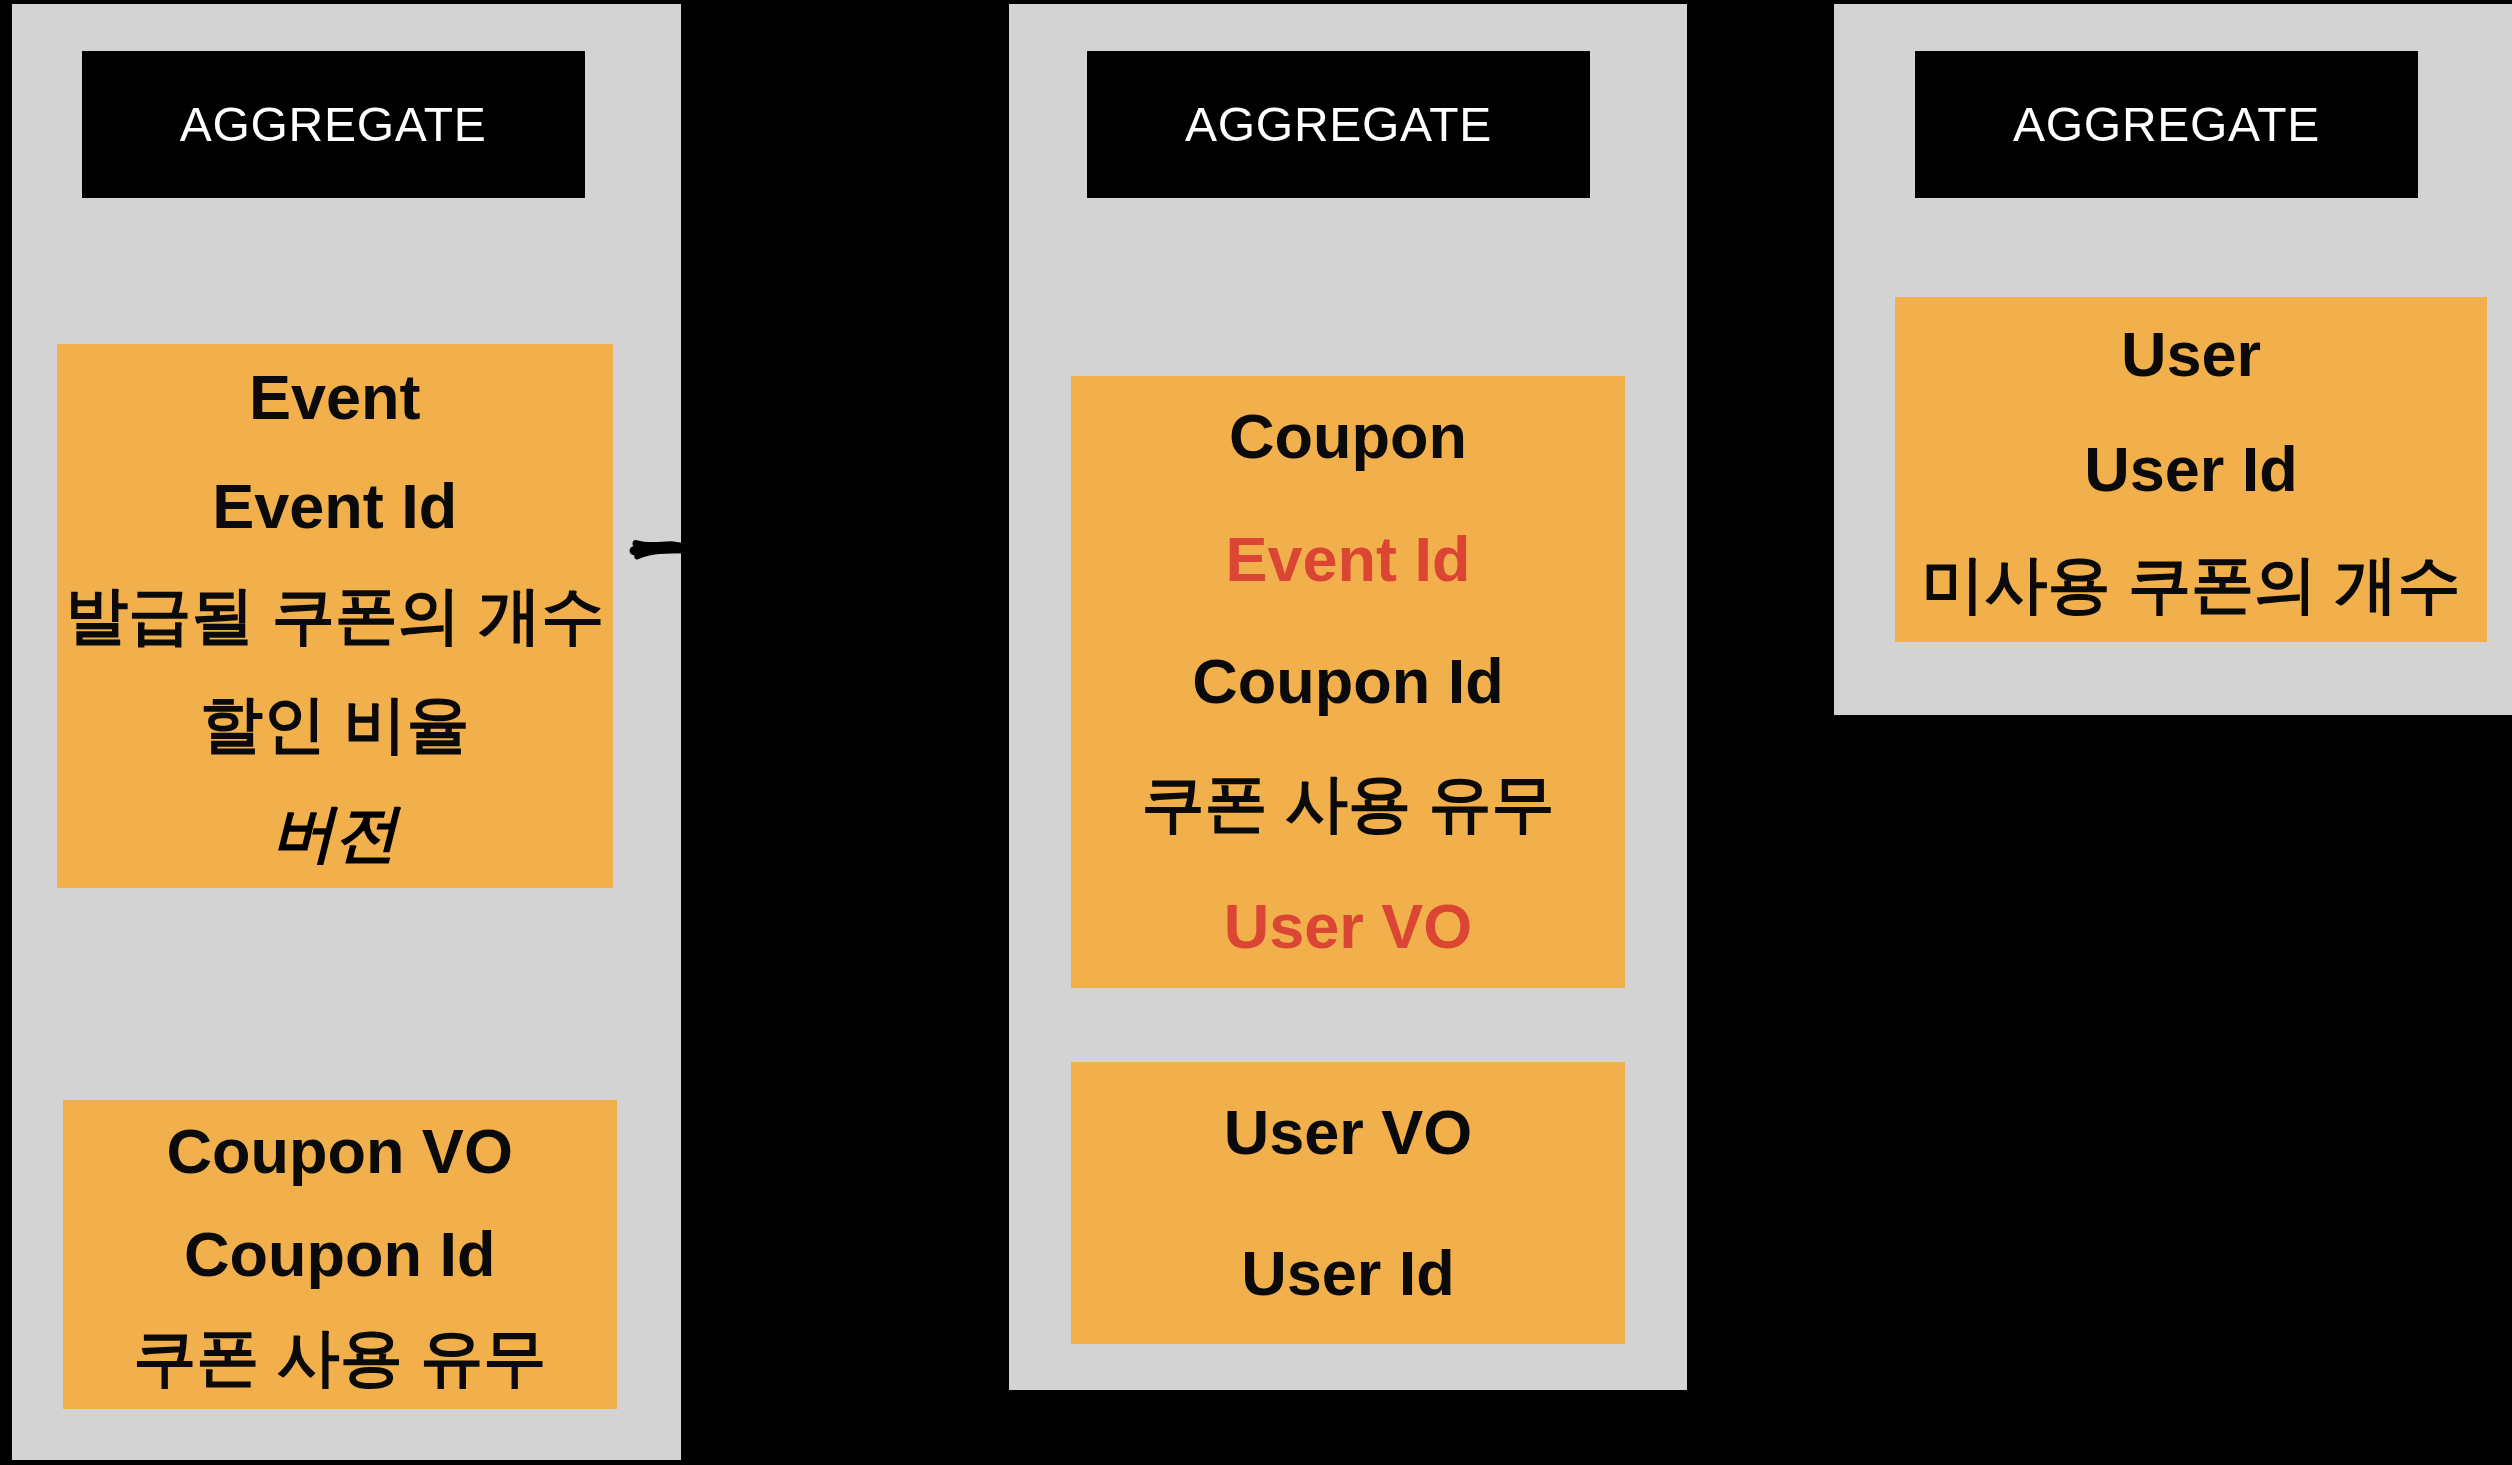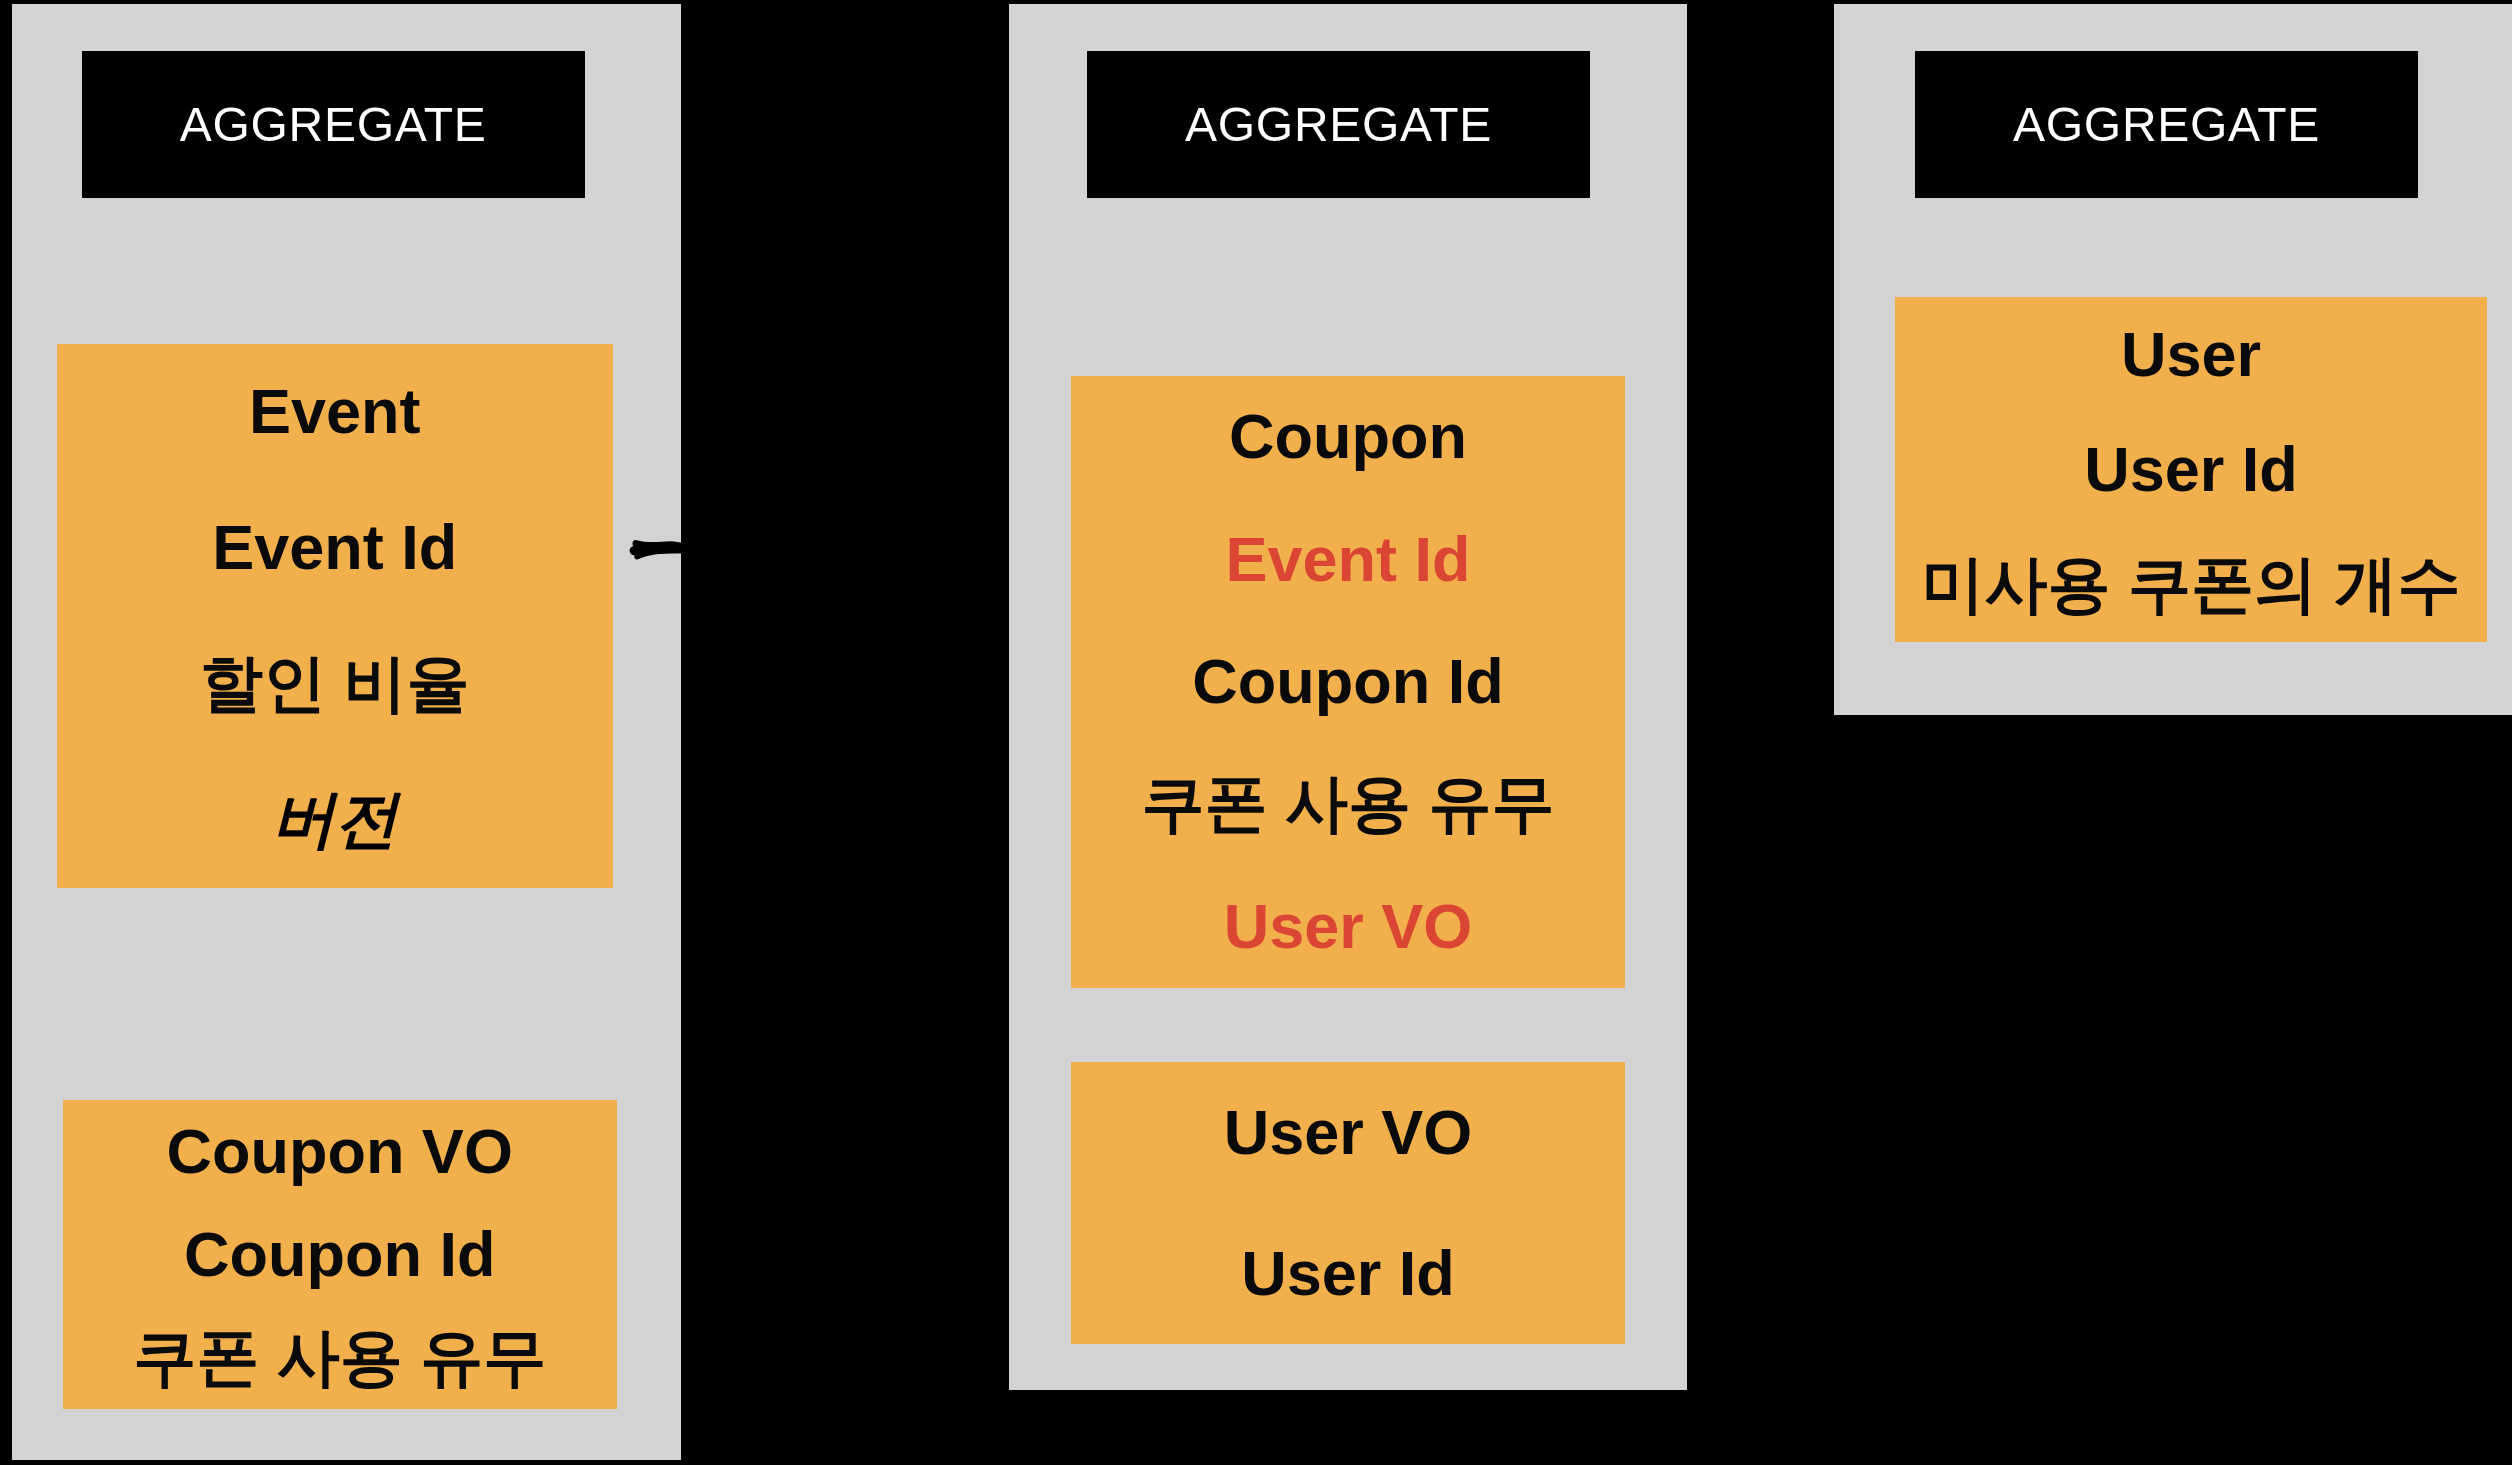--- a/index.html
+++ b/index.html
@@ -48,20 +48,21 @@
 </style>
 </head>
 <body>
 
 <section class="panel panel-left" style="background: rgb(211, 211, 211);">
   <div class="agg-header" style="background: rgb(0, 0, 0); color: rgb(255, 255, 255);">AGGREGATE</div>
 
   <div class="ebox box-l1" style="background: rgb(242, 176, 76);">
     <div class="line" style="color: rgb(10, 10, 10);">Event</div>
     <div class="line" style="color: rgb(10, 10, 10);">Event Id</div>
+    <div class="line" style="color: rgb(10, 10, 10);">발급될 쿠폰의 개수</div>
     <div class="line" style="color: rgb(10, 10, 10);">할인 비율</div>
     <div class="line" style="color: #000000; font-style: italic;">버전</div>
   </div>
 
   <div class="ebox box-l2" style="background: rgb(242, 176, 76);">
     <div class="line" style="color: rgb(10, 10, 10);">Coupon VO</div>
     <div class="line" style="color: rgb(10, 10, 10);">Coupon Id</div>
     <div class="line" style="color: rgb(10, 10, 10);">쿠폰 사용 유무</div>
   </div>
 </section>

